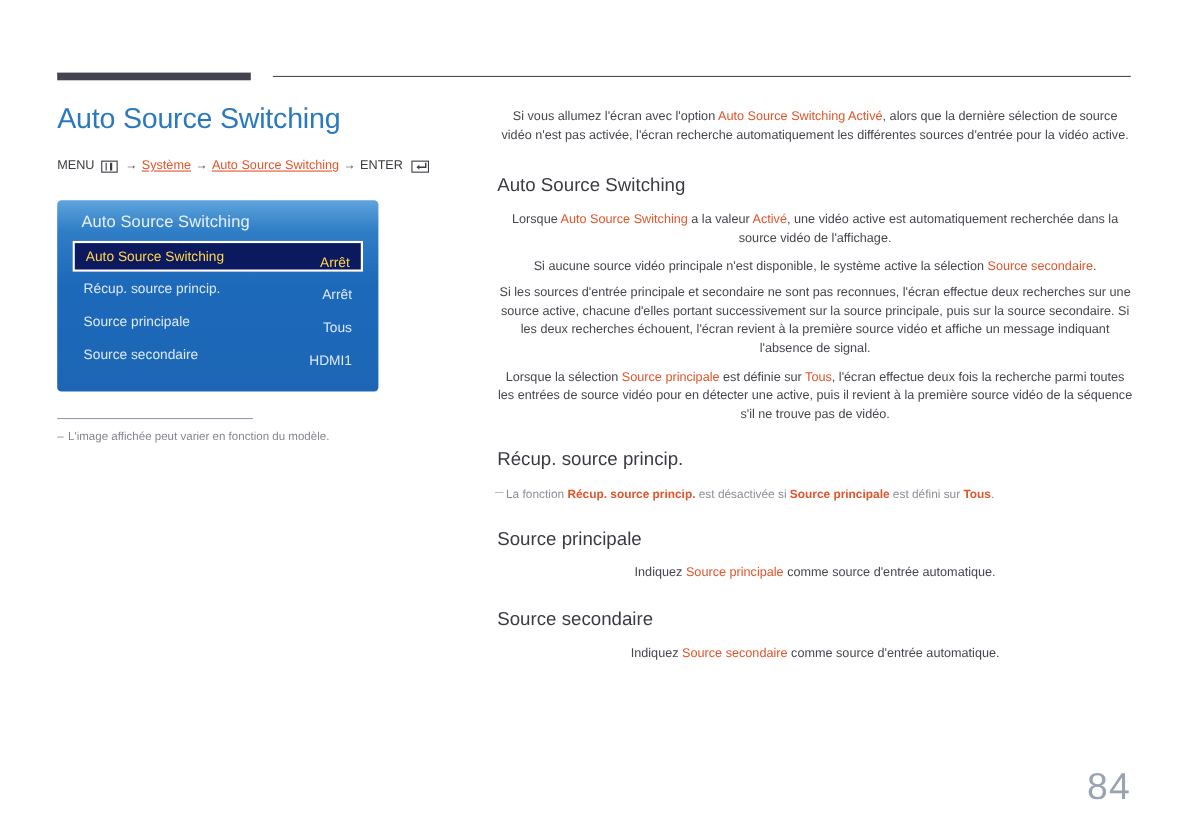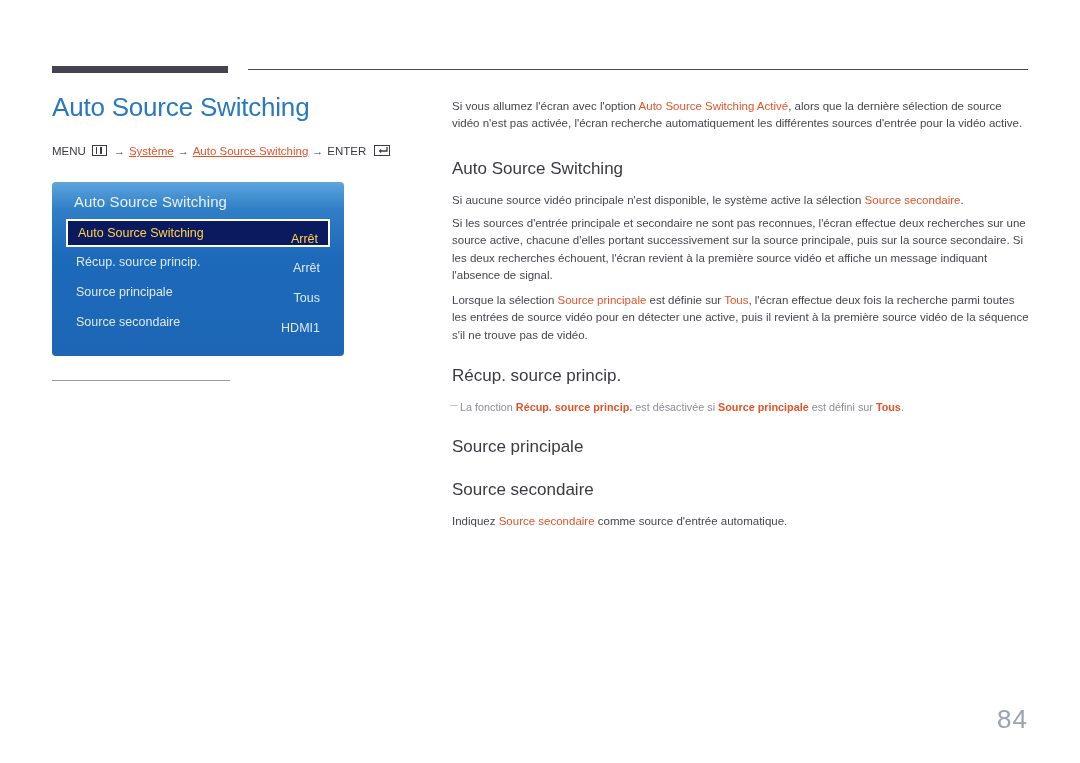--- a/index.html
+++ b/index.html
@@ -55,21 +55,21 @@
     margin: 0;
     line-height: 1.2;
   }
 
   .breadcrumb {
     margin-top: 22px;
     font-size: 11.5px;
     color: #3b3b41;
     white-space: nowrap;
     display: flex;
-    align-items: flex-start;
+    align-items: flex-end;
     gap: 4px;
   }
   .breadcrumb .crumb-accent { color: #e2542a; text-decoration: underline; }
   .breadcrumb .arrow { color: #3b3b41; font-size: 11px; }
 
   .icon-menu {
     display: inline-block;
     width: 15px;
     height: 11px;
     border: 1.5px solid #3b3b41;
@@ -170,21 +170,21 @@
     position: absolute;
     left: 452px;
     top: 98px;
     width: 578px;
   }
   .r-para {
     font-size: 11.5px;
     line-height: 1.5;
     color: #46464e;
     margin: 0 0 8px 0;
-    text-align: left;
+    text-align: center;
   }
   .r-para.tight { margin-bottom: 6px; }
   .r-heading {
     font-size: 17px;
     font-weight: 400;
     color: #3a3a42;
     margin: 22px 0 13px 0;
     line-height: 1.2;
   }
   .r-heading.first { margin-top: 26px; }
@@ -202,21 +202,21 @@
     top: -2px;
     color: #b0b0ba;
   }
   .note-line .accent-b { color: #e2542a; font-weight: bold; }
 
   
   .page-number {
     position: absolute;
     right: 52px;
     bottom: 28px;
-    font-size: 26px;
+    font-size: 34px;
     color: #9aa3b0;
     font-weight: 400;
     letter-spacing: 1px;
     text-align: right;
   }
 </style>
 </head>
 <body>
 
 <div class="top-rule-wrap">
@@ -268,43 +268,48 @@
     <div class="osd-row">
       <span>Source secondaire</span>
       <span class="osd-row-value">HDMI1</span>
     </div>
 
   </div>
 </div>
 
 <div class="left-note">
   <div class="left-note-rule"></div>
+  <div class="left-note-text">
+    <span class="dash">–</span><span>L'image affichée peut varier en fonction du modèle.</span>
+  </div>
 </div>
 
 <div class="right-col">
 
   <p class="r-para"><span>Si vous allumez l'écran avec l'option </span><span class="accent">Auto Source Switching Activé</span><span>, alors que la dernière sélection de source vidéo n'est pas activée, l'écran recherche automatiquement les différentes sources d'entrée pour la vidéo active.</span></p>
 
   <h2 class="r-heading first">Auto Source Switching</h2>
 
+  <p class="r-para"><span>Lorsque </span><span class="accent">Auto Source Switching</span><span> a la valeur </span><span class="accent">Activé</span><span>, une vidéo active est automatiquement recherchée dans la source vidéo de l'affichage.</span></p>
 
 
   <p class="r-para tight"><span>Si aucune source vidéo principale n'est disponible, le système active la sélection </span><span class="accent">Source secondaire</span><span>.</span></p>
 
   <p class="r-para">Si les sources d'entrée principale et secondaire ne sont pas reconnues, l'écran effectue deux recherches sur une source active, chacune d'elles portant successivement sur la source principale, puis sur la source secondaire. Si les deux recherches échouent, l'écran revient à la première source vidéo et affiche un message indiquant l'absence de signal.</p>
 
   <p class="r-para"><span>Lorsque la sélection </span><span class="accent">Source principale</span><span> est définie sur </span><span class="accent">Tous</span><span>, l'écran effectue deux fois la recherche parmi toutes les entrées de source vidéo pour en détecter une active, puis il revient à la première source vidéo de la séquence s'il ne trouve pas de vidéo.</span></p>
 
   <h2 class="r-heading">Récup. source princip.</h2>
 
 
   <p class="note-line"><span class="ndash">─</span><span>La fonction </span><span class="accent-b">Récup. source princip.</span><span> est désactivée si </span><span class="accent-b">Source principale</span><span> est défini sur </span><span class="accent-b">Tous</span><span>.</span></p>
 
   <h2 class="r-heading">Source principale</h2>
 
+  <p class="r-para"><span>Indiquez </span><span class="accent">Source principale</span><span> comme source d'entrée automatique.</span></p>
 
   <h2 class="r-heading">Source secondaire</h2>
 
   <p class="r-para"><span>Indiquez </span><span class="accent">Source secondaire</span><span> comme source d'entrée automatique.</span></p>
 
 </div>
 
 <div class="page-number">84</div>
 
 </body></html>

